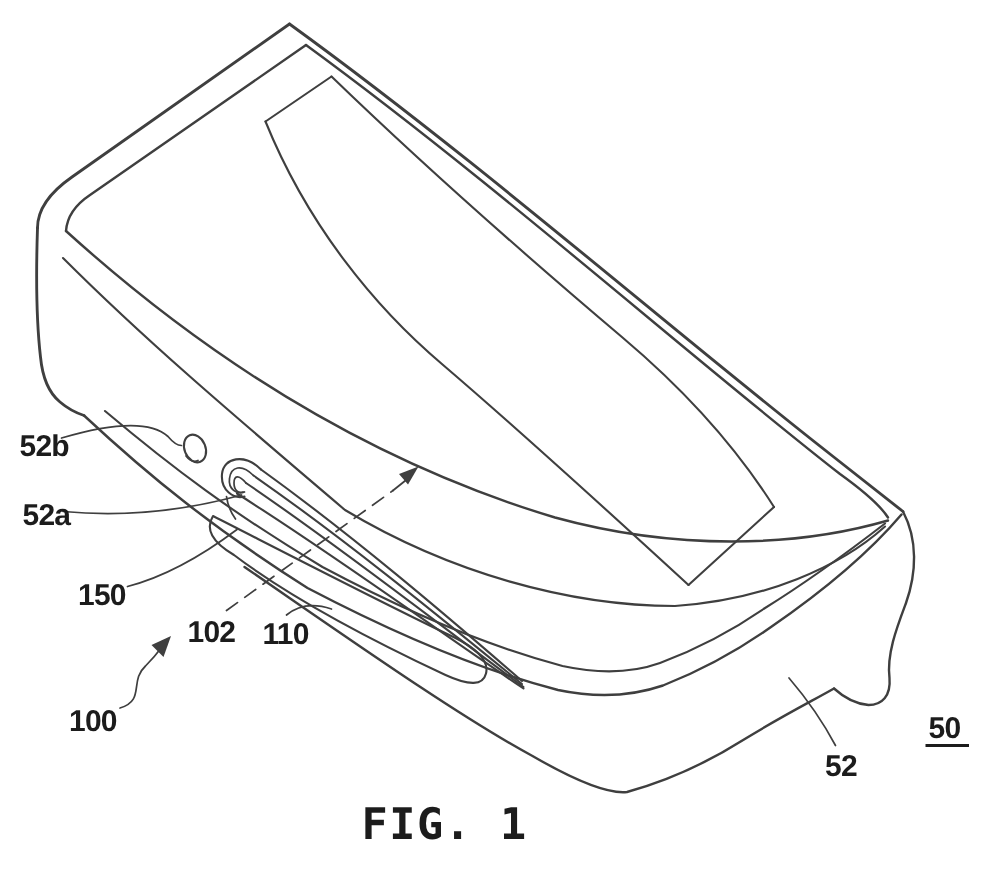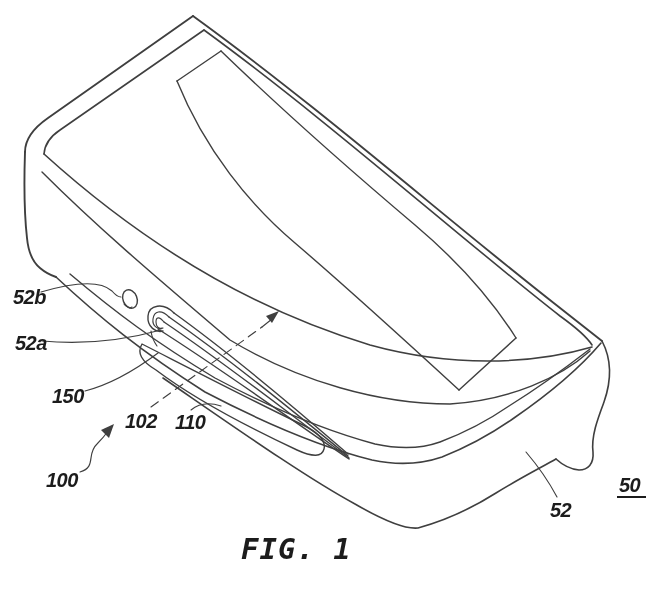--- a/index.html
+++ b/index.html
@@ -7,21 +7,20 @@
     --ink:#1c1c1c;
     --bg:#ffffff;
   }
   html,body{margin:0;padding:0;background:var(--bg);}
   .stage{
     position:relative;
     width:660px;height:594px;
     background:var(--bg);
     overflow:hidden;
     font-family:"Liberation Sans", sans-serif;
-    font-style:italic;
   }
   svg{display:block}
   .ln{fill:none;stroke:var(--line);stroke-linecap:round;stroke-linejoin:round;}
   .w18{stroke-width:1.9}
   .w16{stroke-width:1.6}
   .w14{stroke-width:1.4}
   .w12{stroke-width:1.15}
   .dash{stroke-dasharray:9 6;}
   .fillhead{fill:var(--line);stroke:none;}
   .ref{

